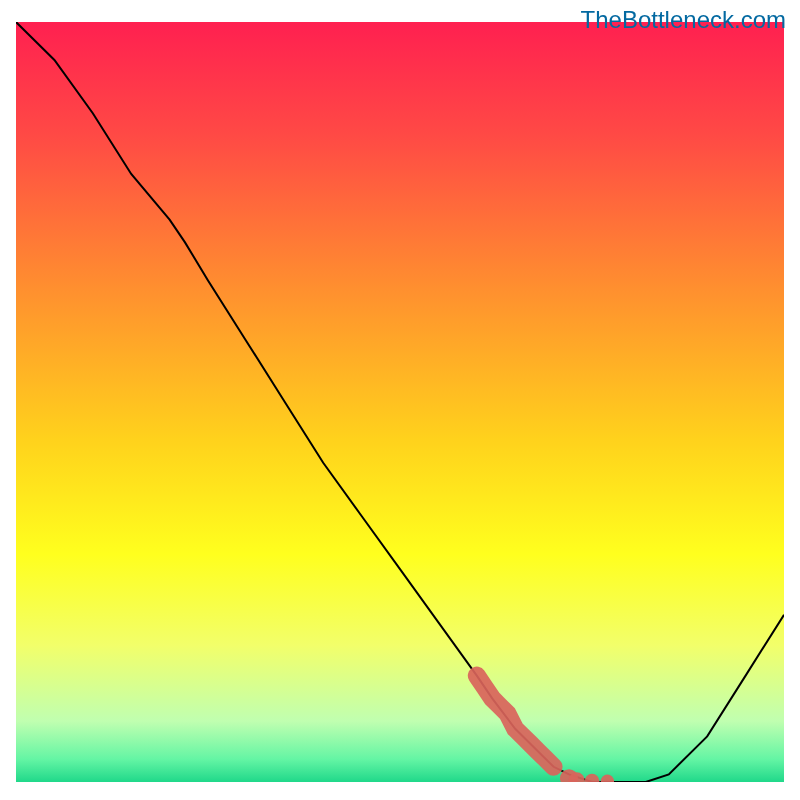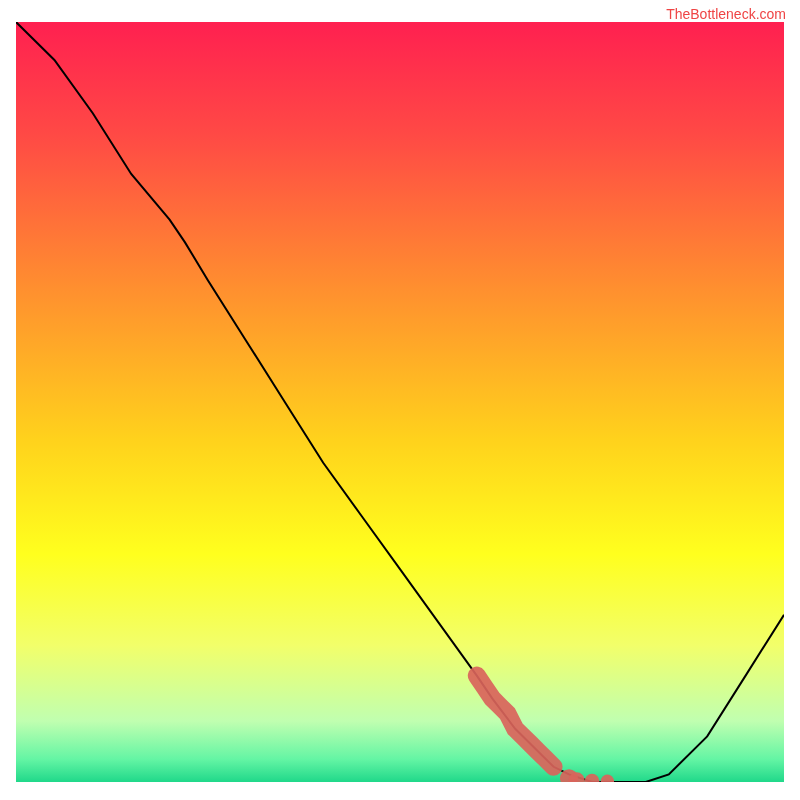--- a/index.html
+++ b/index.html
@@ -9,23 +9,23 @@
 }
 .container {
   position: relative;
   width: 800px;
   height: 800px;
 }
 .watermark {
   position: absolute;
   top: 6px;
   right: 14px;
-  font-size: 14px;
+  font-size: 24px;
   font-weight: 500;
-  color: #ef4444;
+  color: #0369a1;
   z-index: 10;
   font-family: Arial, sans-serif;
   text-align: center;
 }
 .chart-area {
   position: absolute;
   left: 16px;
   top: 22px;
   right: 16px;
   bottom: 18px;

